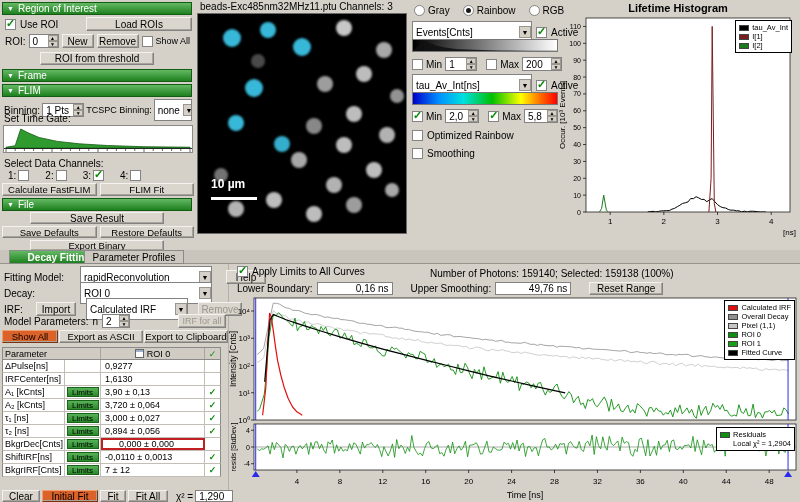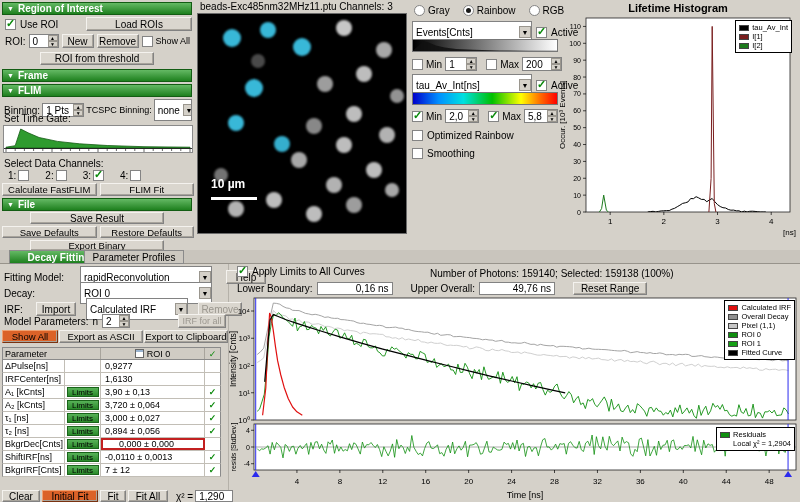--- a/index.html
+++ b/index.html
@@ -1,21 +1,21 @@
 <!DOCTYPE html>
 <html><head>
 <meta charset="utf-8">
 <style>
   *{box-sizing:border-box;margin:0;padding:0}
   body{margin:0;background:#888}
   .app{position:relative;width:800px;height:502px;background:#d5d1c9;overflow:hidden;
        font-family:"Liberation Sans",sans-serif;font-size:10px;color:#000}
   svg{font-family:"Liberation Sans",sans-serif}
   .hdr{position:absolute;height:13px;background:linear-gradient(#64b964,#1e801e);color:#fff;
-       font-weight:bold;font-size:10px;display:flex;align-items:center;gap:4px;padding:0 4px;
+       font-weight:normal;font-size:10px;display:flex;align-items:center;gap:4px;padding:0 4px;
        border:1px solid #135c13}
   .hdr .tri{font-size:7px;line-height:7px}
   .lbl{position:absolute;font-size:10px;white-space:nowrap}
   .row{position:absolute;display:flex;align-items:center;gap:4px;font-size:10px;white-space:nowrap}
   .btn{background:#dad6ce;border:1px solid #828282;border-top-color:#f4f2ee;border-left-color:#f4f2ee;
        box-shadow:inset -1px -1px 0 #a8a49c;font-size:10px;display:inline-flex;align-items:center;
        justify-content:center;height:14px;flex:none;overflow:hidden;white-space:nowrap}
   .btn.abs{position:absolute}
   .btn.dis{color:#9b978f}
   .btn.orange{background:#db6228;border-color:#f0a070 #7a3210 #7a3210 #f0a070}
@@ -381,21 +381,21 @@
 
   <div class="row" style="left:237px;top:266px">
     <span class="chk on"></span>
     <span>Apply Limits to All Curves</span>
   </div>
   <span class="lbl" style="left:430px;top:268px">Number of Photons: 159140; Selected: 159138 (100%)</span>
 
   <div class="row" style="left:237px;top:282px;gap:4px">
     <span>Lower Boundary:</span>
     <span class="field" style="width:76px">0,16 ns</span>
-    <span style="margin-left:14px">Upper Overall:</span>
+    <span style="margin-left:14px">Upper Smoothing:</span>
     <span class="field" style="width:76px">49,76 ns</span>
     <span class="btn" style="width:74px;margin-left:14px;height:13px">Reset Range</span>
   </div>
 
   <div class="row" style="left:4px;top:298px;gap:10px">
     <span style="width:22px">IRF:</span>
     <span class="btn" style="width:40px">Import</span>
     <span class="dd" style="width:102px">
       <span>Calculated IRF</span>
       <span class="arr">▼</span>

